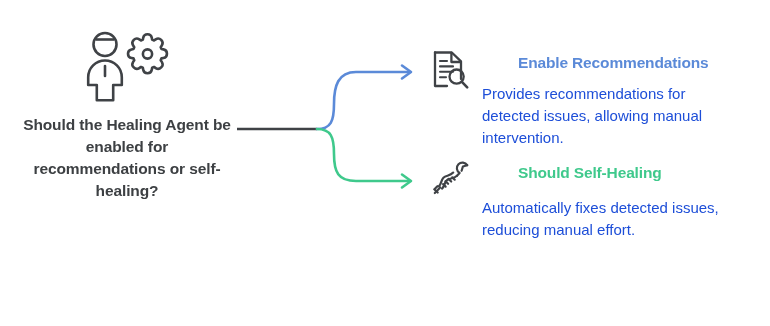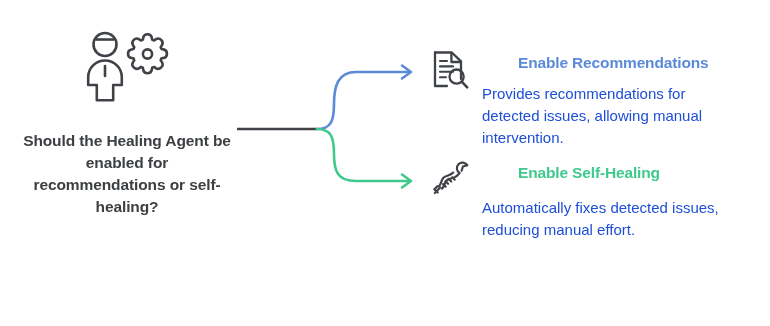--- a/index.html
+++ b/index.html
@@ -25,21 +25,21 @@
     display: flex;
     flex-direction: column;
     align-items: center;
   }
   #decision-icon {
     width: 96px;
     height: 74px;
     display: block;
   }
   #decision-label {
-    margin-top: 28px;
+    margin-top: 12px;
     text-align: center;
     font-size: 15.5px;
     font-weight: bold;
     line-height: 1.42;
     color: #3d4043;
     letter-spacing: -0.1px;
   }
 
   
   #connectors {
@@ -163,16 +163,16 @@
       <path d="M17.5 23.2l2.6 2.6"></path>
       <path d="M15.1 26.1l2.5 2.5"></path>
 
       <path d="M12.2 29.4l-5.4 5.6"></path>
       <path d="M9.4 28.2l-3 3.1"></path>
       <path d="M6.6 31.5l3.1 3"></path>
     </g>
   </svg>
 
   <div class="branch-text">
-    <div class="branch-heading" id="heading-self-healing">Enable Self-Healing</div>
+    <div class="branch-heading" id="heading-self-healing">Should Self-Healing</div>
     <div class="branch-body" id="body-self-healing">Automatically fixes detected issues, reducing manual effort.</div>
   </div>
 </div>
 
 </body></html>

